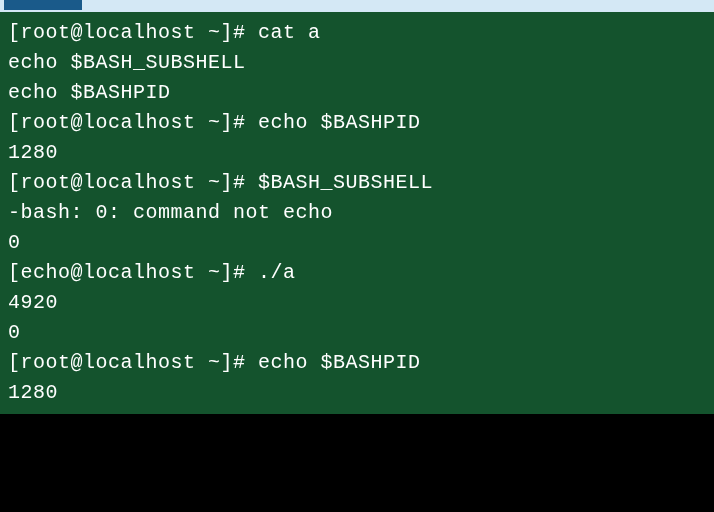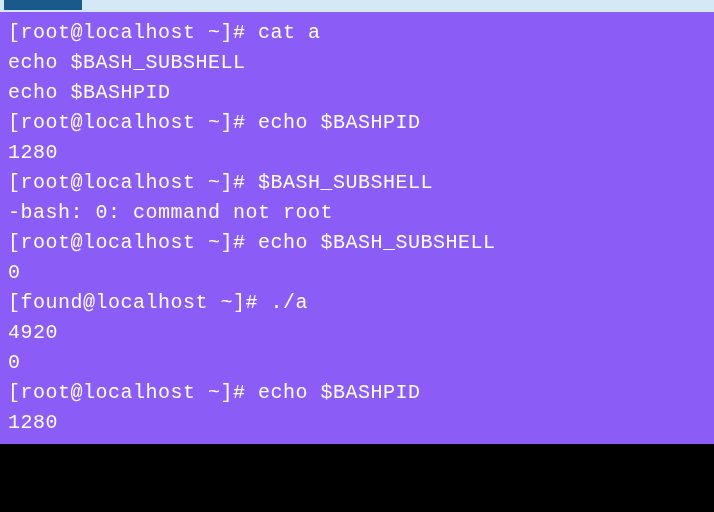--- a/index.html
+++ b/index.html
@@ -25,21 +25,21 @@
     .tab {
       background: #1a5a8a;
       height: 10px;
       width: 78px;
       margin-left: 4px;
       display: flex;
       align-items: center;
       padding: 0 4px;
     }
     .terminal {
-      background: #8b5cf6;
+      background: #14532d;
       padding: 6px 8px;
       color: #ffffff;
       line-height: 1.5;
       letter-spacing: 0.5px;
     }
     .line {
       white-space: pre;
       font-family: 'Consolas', 'Courier New', monospace;
     }
     .cursor {
@@ -58,21 +58,20 @@
   <div class="tab"></div>
 </div>
 
 <div class="terminal">
   <div class="line">[root@localhost ~]# cat a</div>
   <div class="line">echo $BASH_SUBSHELL</div>
   <div class="line">echo $BASHPID</div>
   <div class="line">[root@localhost ~]# echo $BASHPID</div>
   <div class="line">1280</div>
   <div class="line">[root@localhost ~]# $BASH_SUBSHELL</div>
-  <div class="line">-bash: 0: command not root</div>
-  <div class="line">[root@localhost ~]# echo $BASH_SUBSHELL</div>
+  <div class="line">-bash: 0: command not echo</div>
   <div class="line">0</div>
-  <div class="line">[found@localhost ~]# ./a</div>
+  <div class="line">[echo@localhost ~]# ./a</div>
   <div class="line">4920</div>
   <div class="line">0</div>
   <div class="line">[root@localhost ~]# echo $BASHPID</div>
   <div class="line">1280</div>
 </div>
 
 </body></html>

